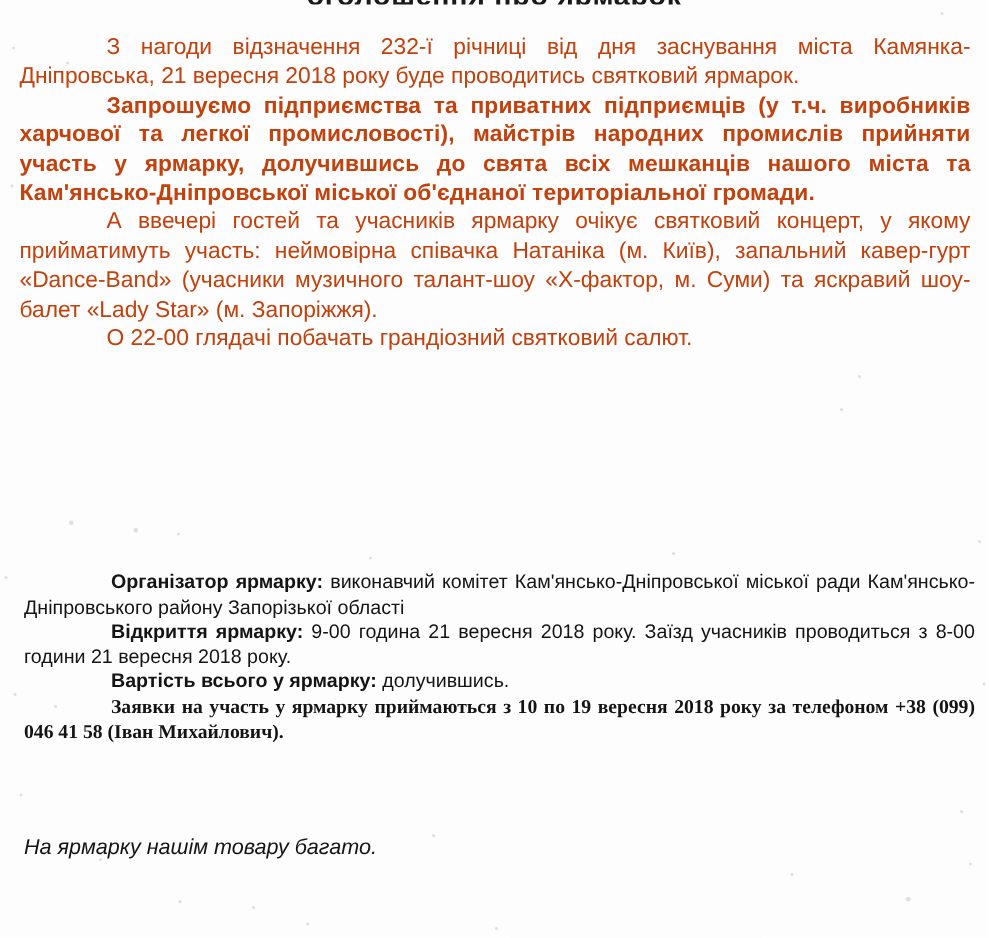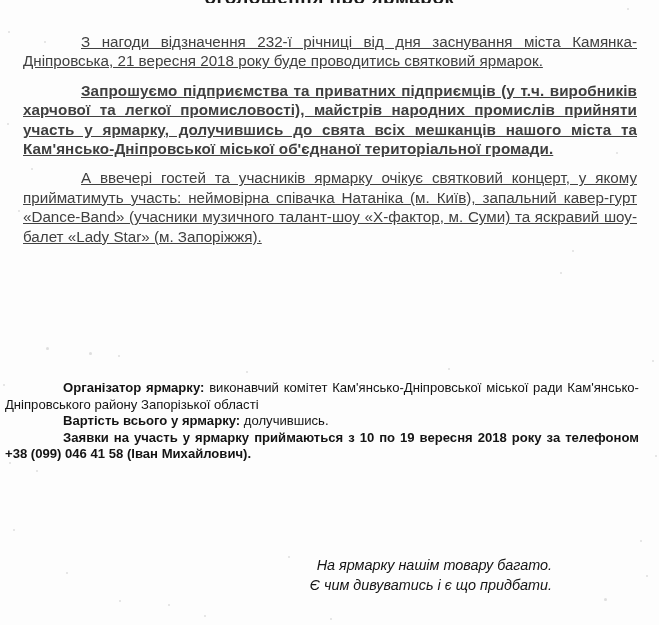--- a/index.html
+++ b/index.html
@@ -44,60 +44,60 @@
   }
 
   .body-block {
     position: absolute;
     left: 13px;
     top: 22px;
     width: 634px;
   }
 
   p.para {
-    margin: 10px;
+    margin: 0;
     text-align: justify;
     text-indent: 58px;
     font-size: 15.2px;
     line-height: 19.4px;
-    color: #404040;
-    text-decoration: underline;
+    color: #c2410c;
   }
   p.para.bold {
     font-weight: bold;
     letter-spacing: 0.1px;
   }
 
   
   .info-block {
     position: absolute;
-    left: 5px;
+    left: 16px;
     top: 380px;
     width: 634px;
   }
   p.info {
     margin: 0;
     text-align: justify;
     text-indent: 58px;
     font-size: 13.1px;
     line-height: 16.6px;
     color: #141414;
   }
   p.info b { font-weight: bold; }
   p.info.strongline {
     font-weight: bold;
+    font-family: Liberation Serif, serif;
   }
 
   
   .closing {
     position: absolute;
-    left: 0;
+    left: 16px;
     top: 556px;
     width: 552px;
-    text-align: right;
+    text-align: left;
   }
   .closing div {
     font-style: italic;
     font-size: 14.4px;
     line-height: 19.5px;
     color: #141414;
   }
   .closing div.final {
     font-weight: bold;
   }
@@ -106,31 +106,32 @@
 <body>
 
 <div id="page">
 
   <div class="cut-heading">оголошення про ярмарок</div>
 
   <div class="body-block">
     <p class="para">З нагоди відзначення 232-ї річниці від дня заснування міста Камянка-Дніпровська, 21 вересня 2018 року буде проводитись святковий ярмарок.</p>
     <p class="para bold">Запрошуємо підприємства та приватних підприємців (у т.ч. виробників харчової та легкої промисловості), майстрів народних промислів прийняти участь у ярмарку, долучившись до свята всіх мешканців нашого міста та Кам'янсько-Дніпровської міської об'єднаної територіальної громади.</p>
     <p class="para">А ввечері гостей та учасників ярмарку очікує святковий концерт, у якому прийматимуть участь: неймовірна співачка Натаніка (м. Київ), запальний кавер-гурт «Dance-Band» (учасники музичного талант-шоу «Х-фактор, м. Суми) та яскравий шоу-балет «Lady Star» (м. Запоріжжя).</p>
+    <p class="para">О 22-00 глядачі побачать грандіозний святковий салют.</p>
   </div>
 
   <div class="info-block">
     <p class="info"><b>Організатор ярмарку:</b><span> виконавчий комітет Кам'янсько-Дніпровської міської ради Кам'янсько-Дніпровського району Запорізької області</span></p>
+    <p class="info"><b>Відкриття ярмарку:</b><span> 9-00 година 21 вересня 2018 року. Заїзд учасників проводиться з 8-00 години 21 вересня 2018 року.</span></p>
     <p class="info"><b>Вартість всього у ярмарку:</b><span> долучившись.</span></p>
     <p class="info strongline">Заявки на участь у ярмарку приймаються з 10 по 19 вересня 2018 року за телефоном +38 (099) 046 41 58 (Іван Михайлович).</p>
   </div>
 
   <div class="closing">
     <div>На ярмарку нашім товару багато.</div>
-    <div>Є чим дивуватись і є що придбати.</div>
   </div>
 
 <div class="speck" style="left: 44px; top: 41px; width: 2px; height: 2px; opacity: 0.45;"></div>
     <div class="speck" style="left: 18px; top: 210px; width: 2px; height: 2px; opacity: 0.45;"></div>
     <div class="speck" style="left: 31px; top: 168px; width: 2px; height: 2px; opacity: 0.45;"></div>
     <div class="speck" style="left: 46px; top: 347px; width: 3px; height: 3px; opacity: 0.45;"></div>
     <div class="speck" style="left: 89px; top: 352px; width: 3px; height: 3px; opacity: 0.45;"></div>
     <div class="speck" style="left: 118px; top: 355px; width: 2px; height: 2px; opacity: 0.45;"></div>
     <div class="speck" style="left: 9px; top: 462px; width: 2px; height: 2px; opacity: 0.45;"></div>
     <div class="speck" style="left: 36px; top: 470px; width: 2px; height: 2px; opacity: 0.45;"></div>

